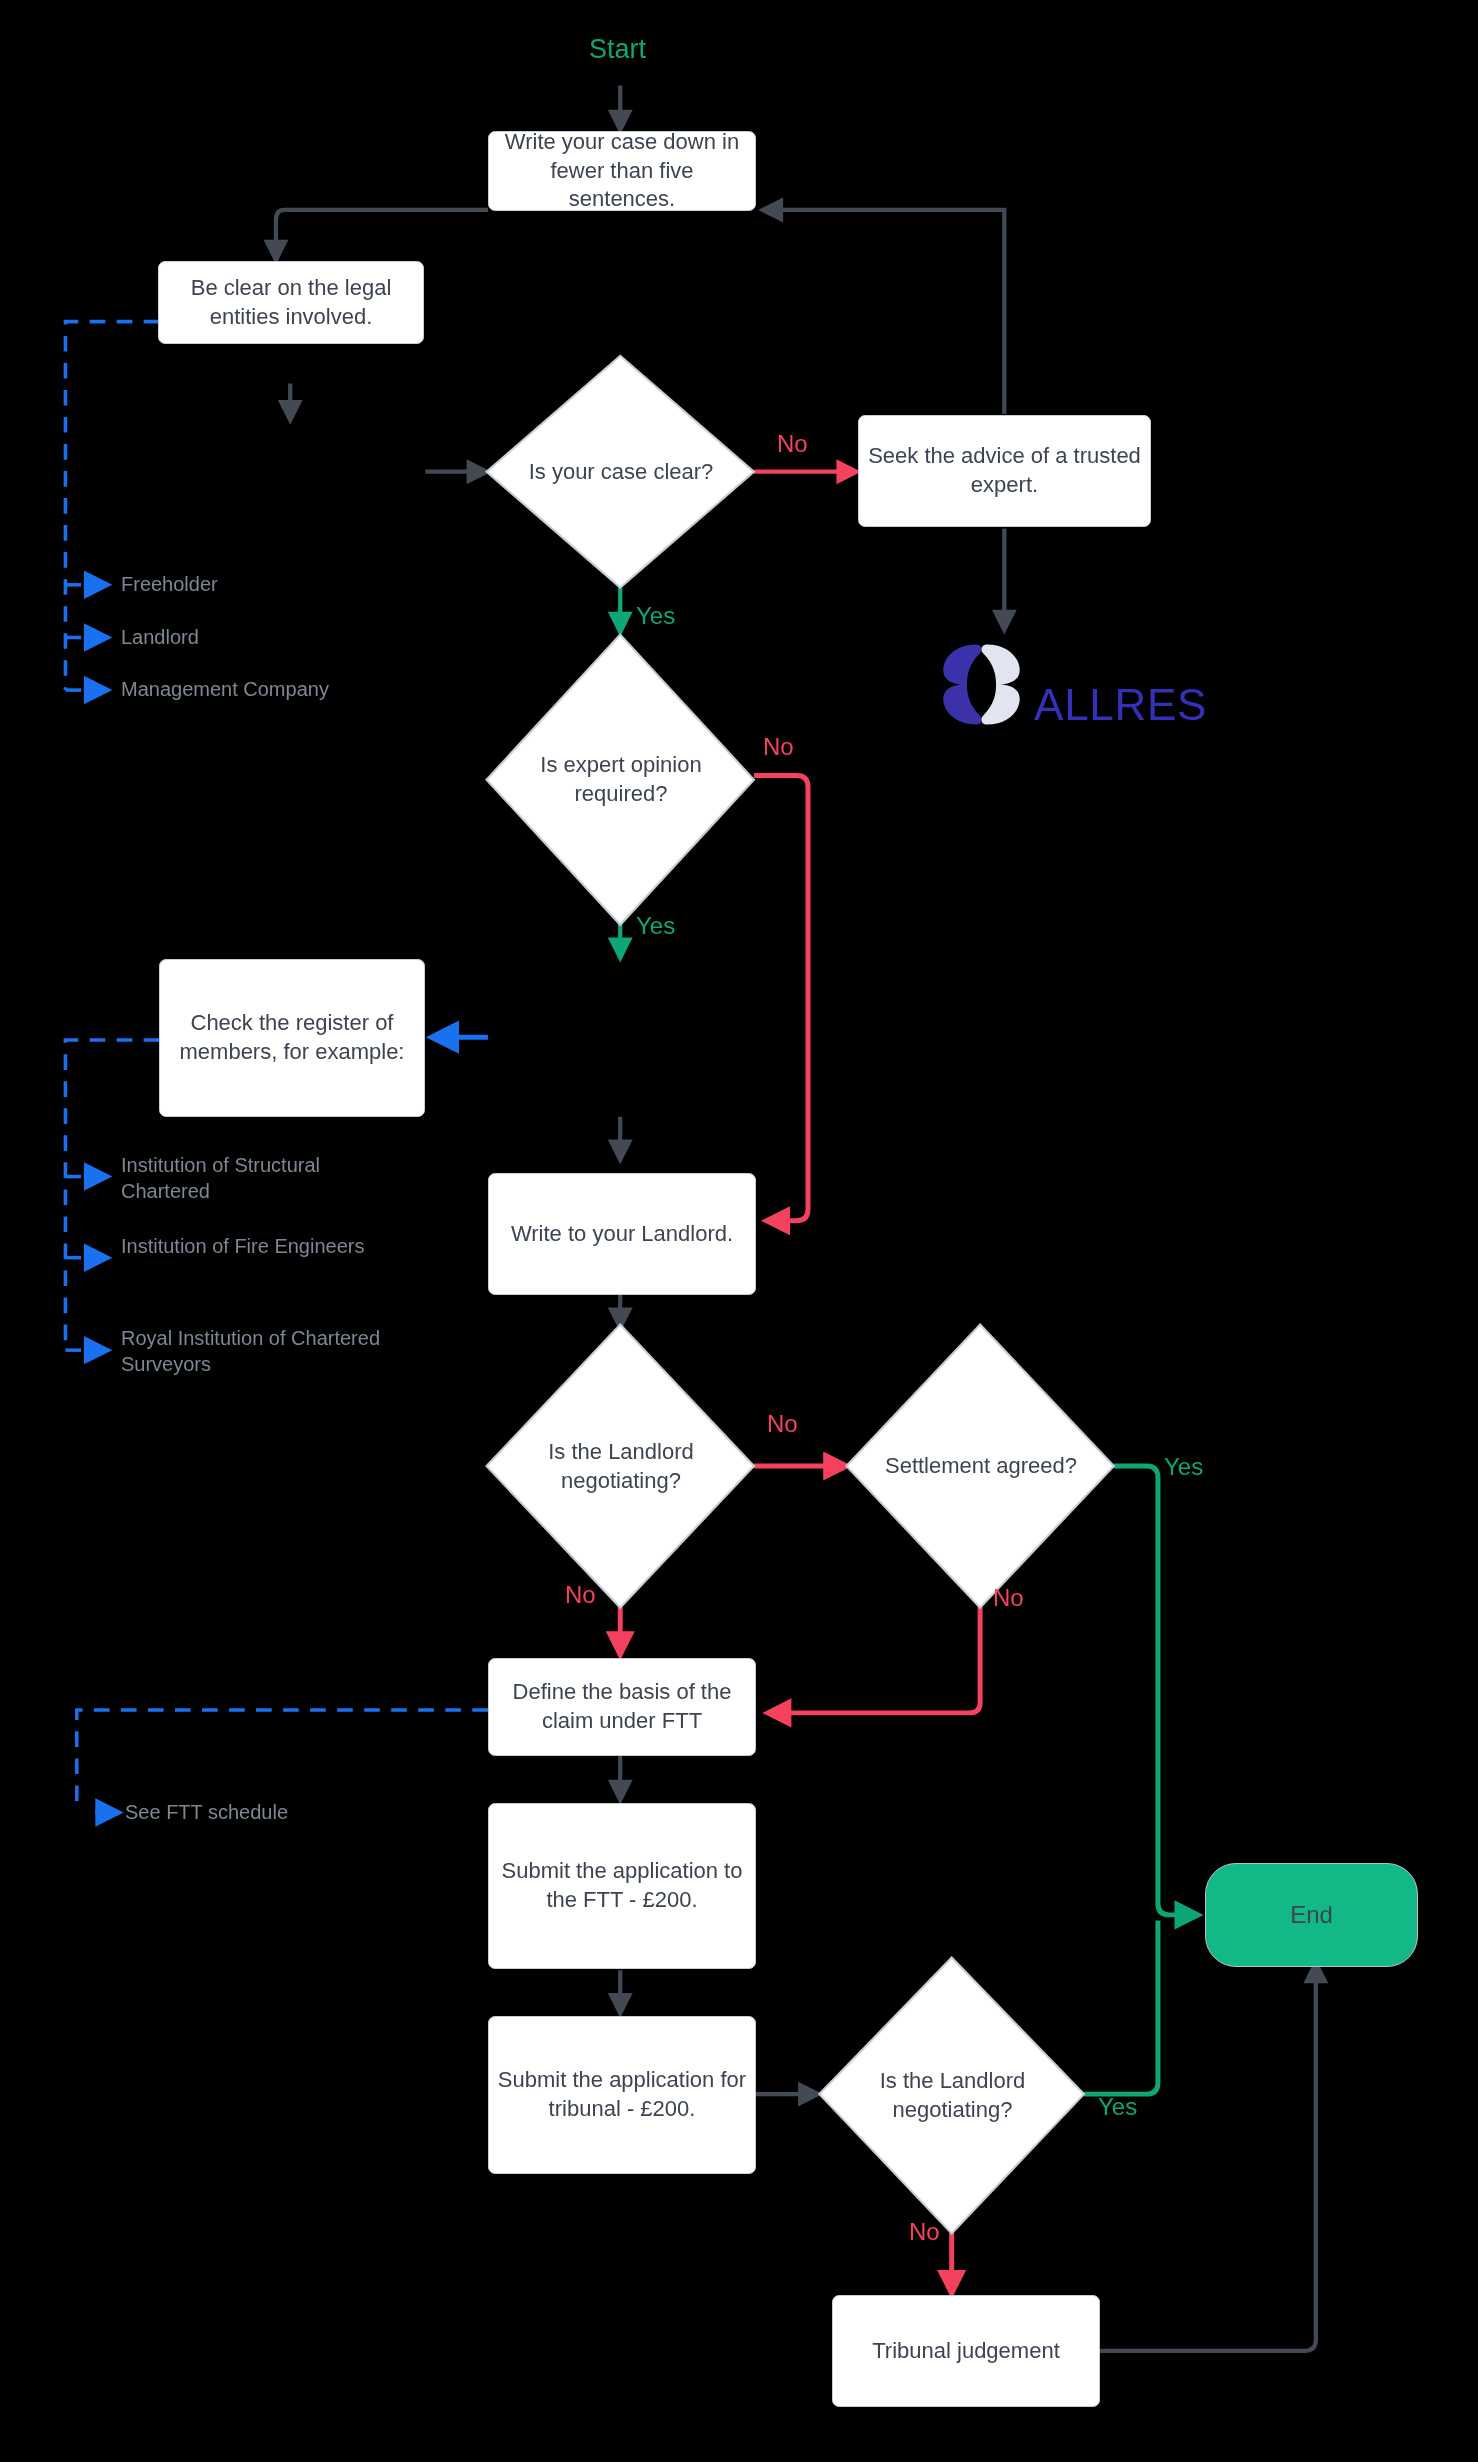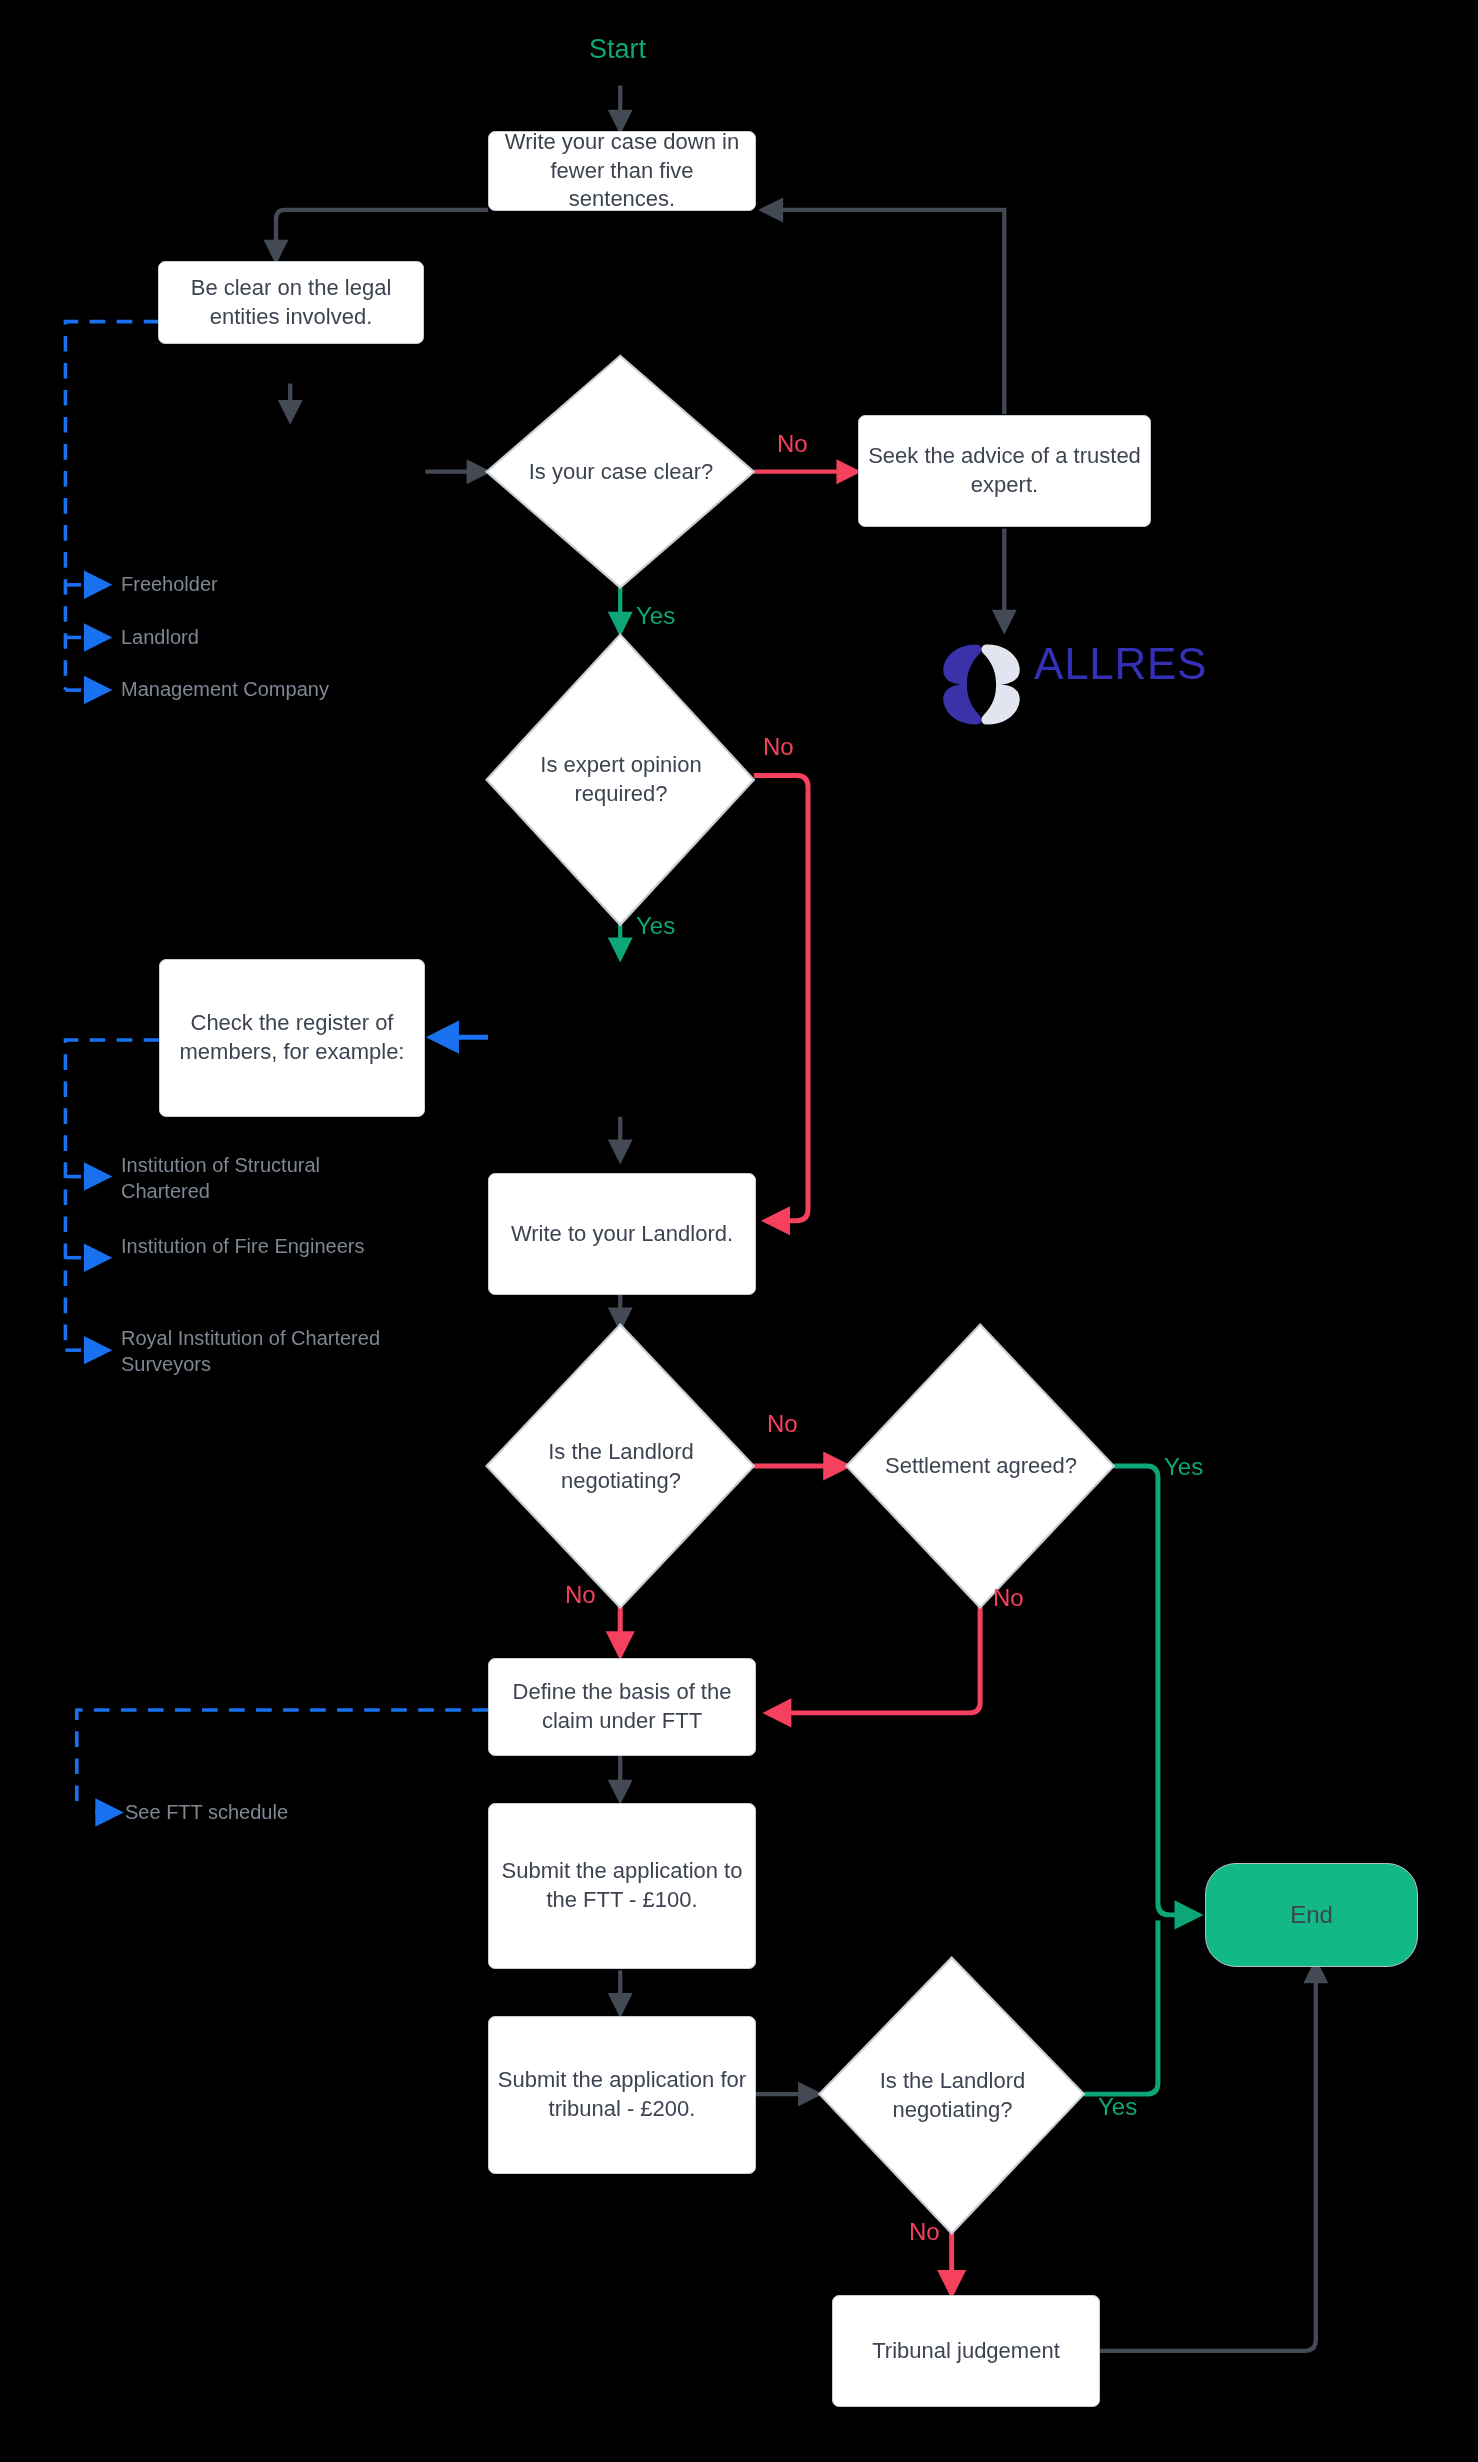--- a/index.html
+++ b/index.html
@@ -17,21 +17,21 @@
   .dia-label{position:relative;z-index:2;font-size:22px;color:#3d4451;
              width:74%;text-align:center;line-height:1.30;}
   .terminal{position:absolute;box-sizing:border-box;display:flex;align-items:center;
             justify-content:center;background:#12b886;border:1.4px solid #b9bfc8;
             border-radius:31px;color:#3d4451;font-size:24px;}
   .edgelabel{position:absolute;font-size:24px;white-space:nowrap;}
   .lbl-yes{color:#0ca678;}
   .lbl-no{color:#f5405e;}
   .lbl-start{color:#0ca678;font-size:27px;}
   .listitem{position:absolute;font-size:20px;color:#7e8794;line-height:1.28;white-space:pre-line;}
-  .brand{position:absolute;display:flex;align-items:flex-start;gap:7.1px;}
+  .brand{position:absolute;display:flex;align-items:flex-end;gap:7.1px;}
   .brand-name{font-size:44px;color:#3530b8;letter-spacing:0.7px;font-family:"Liberation Sans", sans-serif;}
 </style>
 </head>
 <body>
 
 <div id="stage">
 
   <svg id="wires" viewBox="0 0 2078 3461" xmlns="http://www.w3.org/2000/svg">
     <defs>
       <marker id="arrGray" viewBox="0 0 12 12" refX="9" refY="6" markerWidth="7" markerHeight="7" orient="auto-start-reverse">
@@ -165,21 +165,21 @@
 
   <div class="node diamond" style="left:847px;top:1325px;width:268px;height:283px;">
     <span class="dia-label">Settlement agreed?</span>
   </div>
 
   <div class="node proc" style="left:488px;top:1658px;width:268px;height:98px;">
     <span>Define the basis of the claim under FTT</span>
   </div>
 
   <div class="node proc" style="left:488px;top:1803px;width:268px;height:166px;">
-    <span>Submit the application to the FTT - £100.</span>
+    <span>Submit the application to the FTT - £200.</span>
   </div>
 
   <div class="node proc" style="left:488px;top:2016px;width:268px;height:158px;">
     <span>Submit the application for tribunal - £200.</span>
   </div>
 
   <div class="node diamond" style="left:820px;top:1958px;width:265px;height:276px;">
     <span class="dia-label">Is the Landlord negotiating?</span>
   </div>
 

